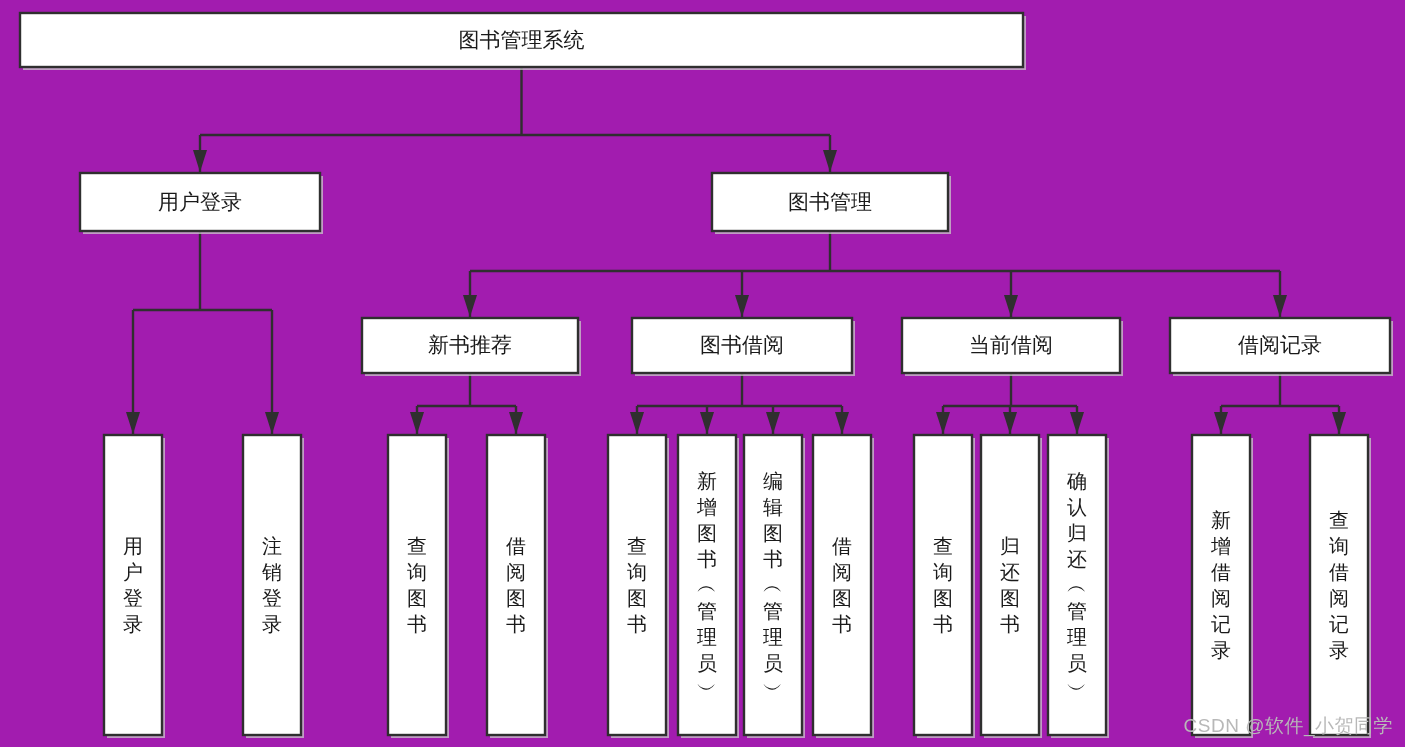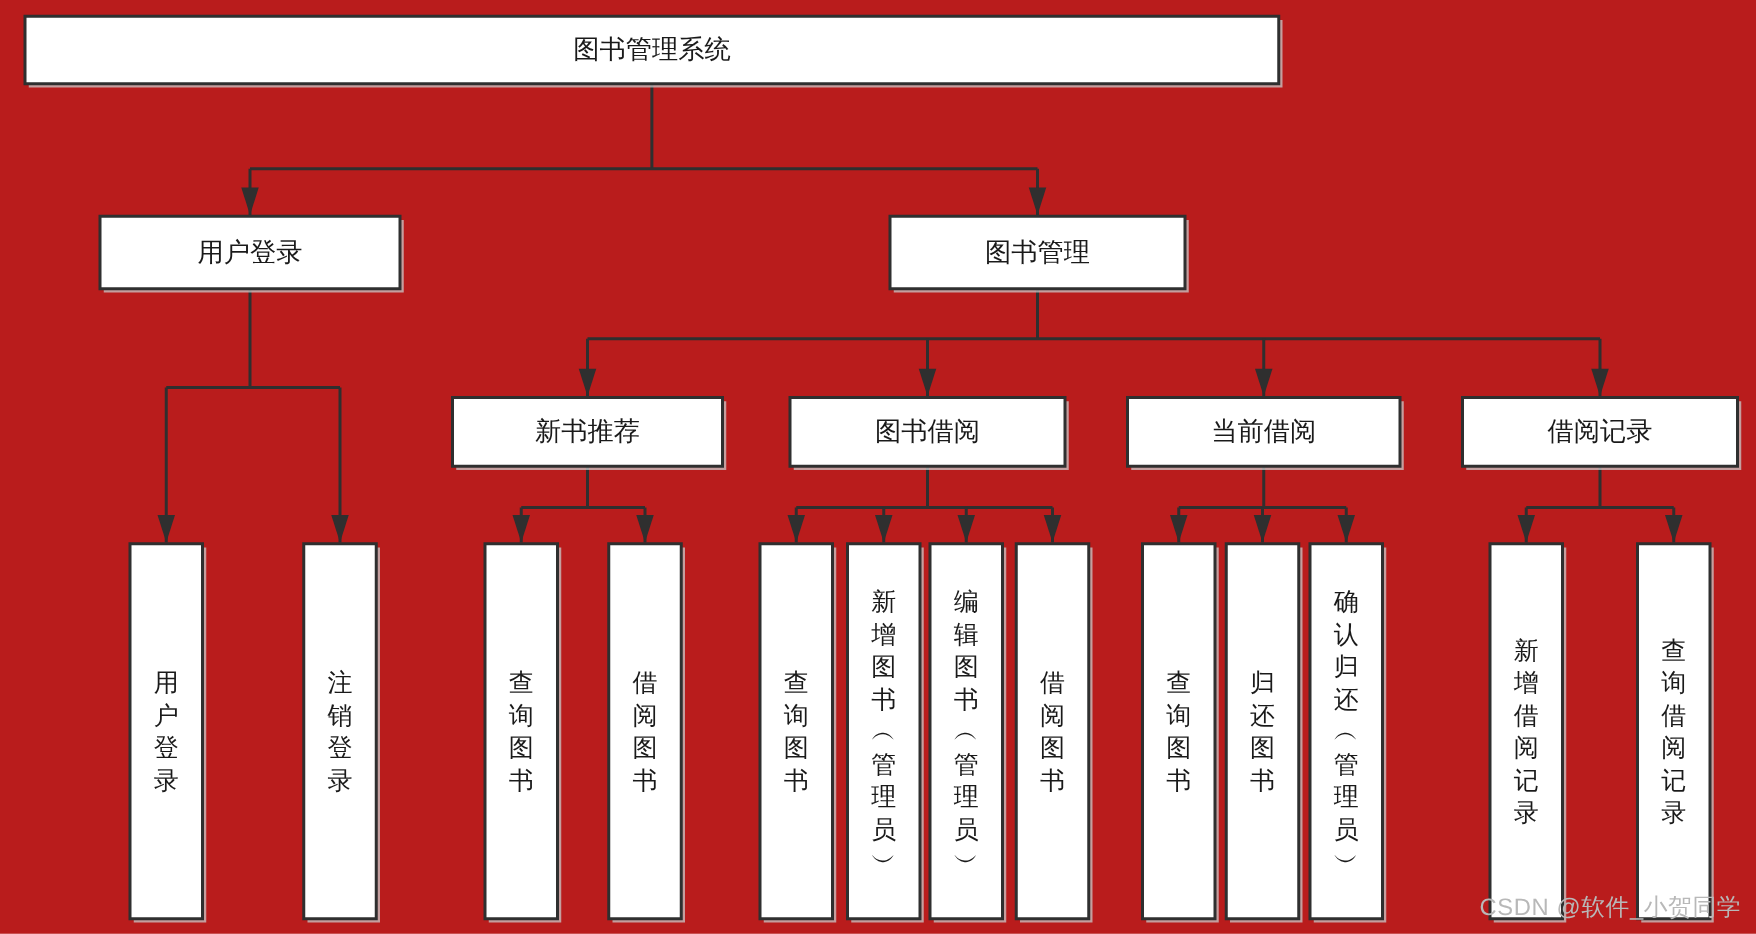--- a/index.html
+++ b/index.html
@@ -10,21 +10,21 @@
   body {
     width: 1405px;
     height: 747px;
     font-family: "Liberation Sans", "DejaVu Sans", sans-serif;
     overflow: hidden;
   }
   #diagram-root {
     position: relative;
     width: 1405px;
     height: 747px;
-    background: #b91c1c;
+    background: #a21caf;
   }
   svg.diagram-svg {
     position: absolute;
     left: 0;
     top: 0;
     width: 1405px;
     height: 747px;
   }
   .node-rect {
     fill: #ffffff;

